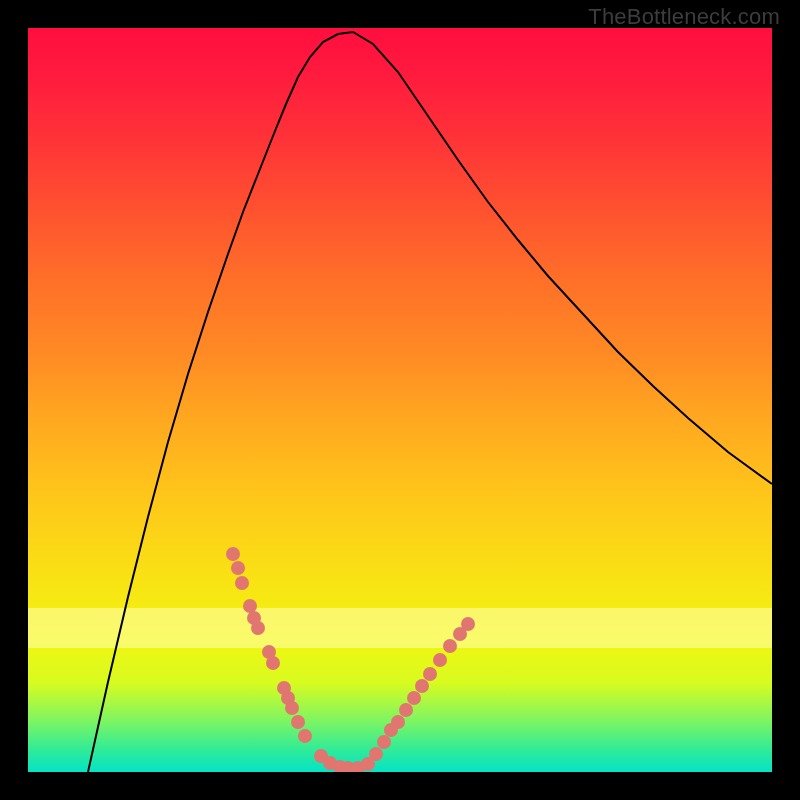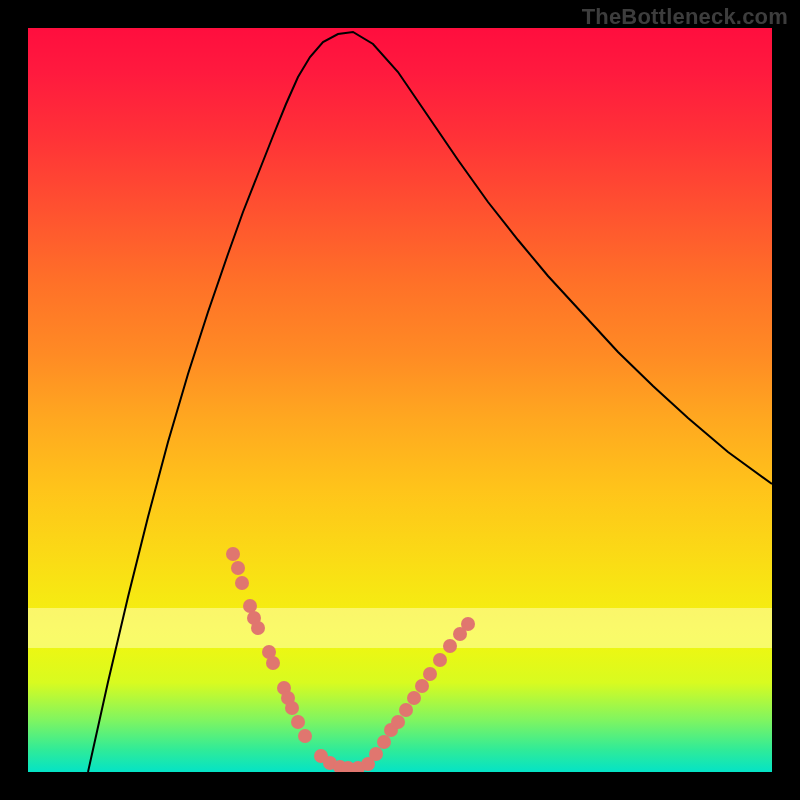--- a/index.html
+++ b/index.html
@@ -37,24 +37,24 @@
   .yelloband {
     position: absolute;
     left: 28px;
     width: 744px;
     height: 40px;
     background: rgba(255,255,180,0.55);
   }
   .watermark {
     position: absolute;
     top: 4px;
-    right: 12px;
+    right: 20px;
     color: #3d3d3d;
     font-size: 22px;
-    font-weight: 700;
+    font-weight: 400;
     letter-spacing: 0.2px;
   }
   svg.curve {
     position: absolute;
     left: 28px;
     top: 28px;
     width: 744px;
     height: 744px;
   }
 </style>

